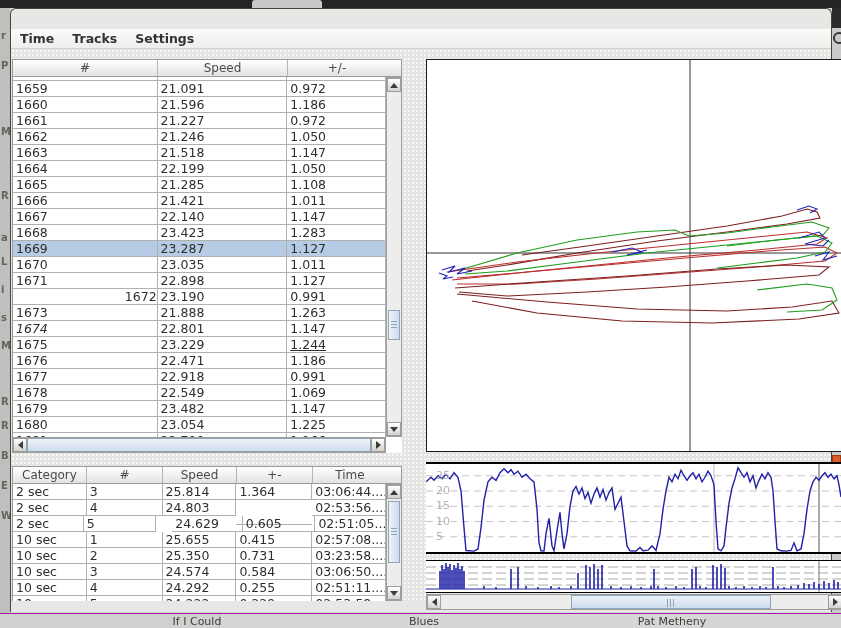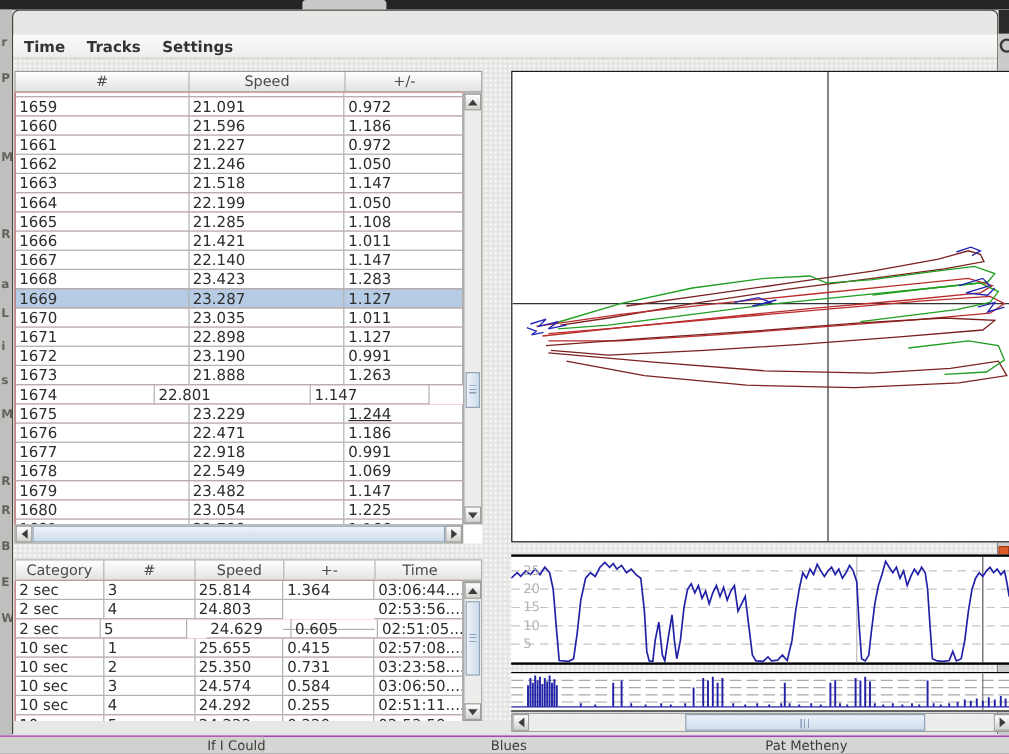--- a/index.html
+++ b/index.html
@@ -36,21 +36,21 @@
   .menu-item{font-size:12.5px;font-weight:bold;color:#333;padding:0 9px;height:20px;line-height:20px;}
   .content{position:absolute;left:0;top:40px;width:100%;height:552px;
     background-color:#e4e4e2;
     background-image:radial-gradient(#f6f6f4 1px,transparent 1.4px);background-size:4px 4px;}
 
   
   .panel{position:absolute;background:#fff;}
   .thead{display:flex;height:18px;background:linear-gradient(#ffffff,#e3e3e1);border:1px solid #9a9a98;}
   .thcell{font-size:12px;color:#4a4a48;text-align:center;line-height:16px;border-right:1px solid #b5b5b3;}
   .thcell:last-child{border-right:none;}
-  .tbody{position:relative;overflow:hidden;border-left:1px solid #9a9a98;background:#ef4444;}
+  .tbody{position:relative;overflow:hidden;border-left:1px solid #9a9a98;background:#f0abfc;}
   .trow{display:flex;height:16px;background:#fff;}
   .trow.sel{background:#b6cce4;}
   .tcell{font-size:12.5px;color:#2e2e2c;line-height:15px;padding-left:3px;
     border-right:1px solid #b0b0ae;border-bottom:1px solid #b0b0ae;overflow:hidden;white-space:nowrap;}
   .partial-top{height:4px;overflow:hidden;}
   .partial-top .trow{transform:translateY(-12px);}
 
   
   .sbv{position:absolute;width:16px;background:#ededeb;border:1px solid #9e9e9c;}
   .sbh{position:absolute;height:16px;background:#ededeb;border:1px solid #9e9e9c;display:flex;}
@@ -197,31 +197,31 @@
               <div class="tcell" style="width: 145px;">1670</div>
               <div class="tcell" style="width: 130px;">23.035</div>
               <div class="tcell" style="width: 99px;">1.011</div>
             </div>
             <div class="trow">
               <div class="tcell" style="width: 145px;">1671</div>
               <div class="tcell" style="width: 130px;">22.898</div>
               <div class="tcell" style="width: 99px;">1.127</div>
             </div>
             <div class="trow">
-              <div class="tcell" style="width: 145px;">1672</div>
+              <div class="tcell" style="width: 145px; text-align: right;">1672</div>
               <div class="tcell" style="width: 130px;">23.190</div>
               <div class="tcell" style="width: 99px;">0.991</div>
             </div>
             <div class="trow">
               <div class="tcell" style="width: 145px;">1673</div>
               <div class="tcell" style="width: 130px;">21.888</div>
               <div class="tcell" style="width: 99px;">1.263</div>
             </div>
             <div class="trow">
-              <div class="tcell" style="width: 116px;">1674</div>
+              <div class="tcell" style="width: 145px; font-style: italic;">1674</div>
               <div class="tcell" style="width: 130px;">22.801</div>
               <div class="tcell" style="width: 99px;">1.147</div>
             </div>
             <div class="trow">
               <div class="tcell" style="width: 145px;">1675</div>
               <div class="tcell" style="width: 130px;">23.229</div>
               <div class="tcell" style="width: 99px; text-decoration: underline;">1.244</div>
             </div>
             <div class="trow">
               <div class="tcell" style="width: 145px;">1676</div>

